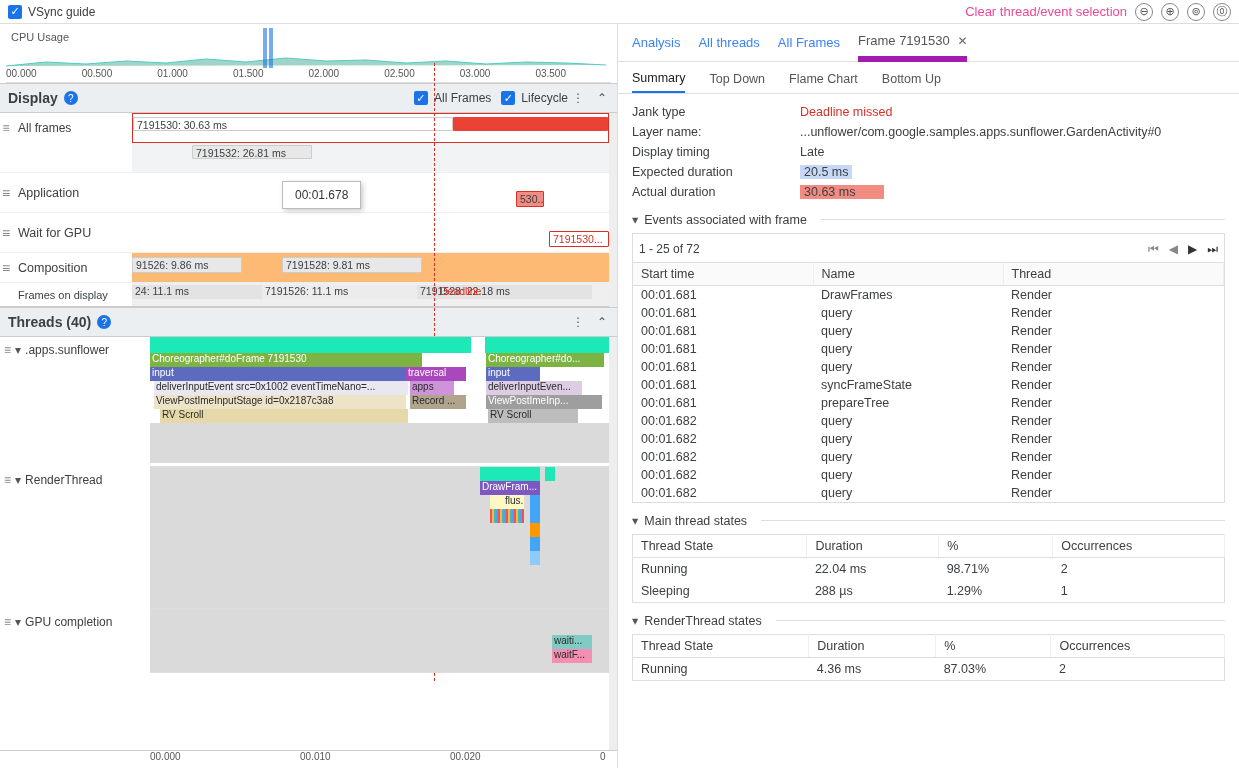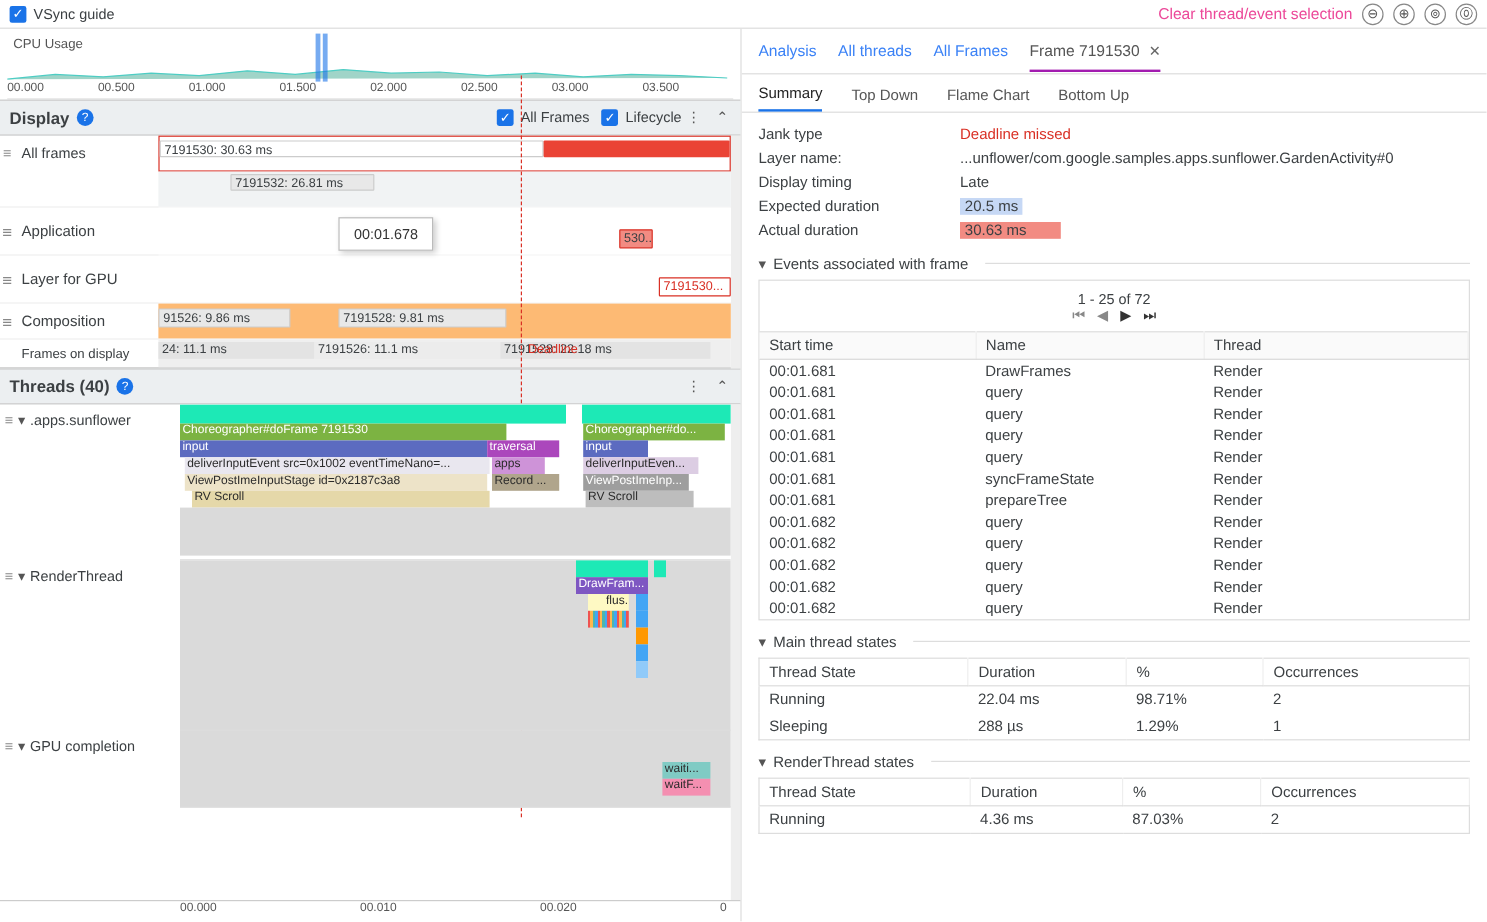--- a/index.html
+++ b/index.html
@@ -75,40 +75,40 @@
   
   
   .time-axis { height:18px; display:flex; font-size:10px; color:#555; border-top:1px solid #ccc;}
   .time-axis .label-col { width:150px;}
   .time-axis .ticks { flex:1; display:flex; position:relative;}
   .time-axis .ticks span { position:absolute;}
   
   
   .tabs-row { height:38px; display:flex; align-items:center; gap:18px; padding:0 14px; border-bottom:1px solid #ddd;}
   .tab { font-size:13px; color:#3b82f6; cursor:pointer; }
-  .tab.active-underline { color:#555; border-bottom:2px solid #a21caf; padding-bottom:8px; margin-bottom:-10px; }
+  .tab.active-underline { color:#555; border-bottom:6px solid #a21caf; padding-bottom:8px; margin-bottom:-10px; }
   .tab-close { font-size:12px; margin-left:4px; color:#666; cursor:pointer;}
   .subtabs-row { height:32px; display:flex; align-items:center; gap:24px; padding:0 14px; border-bottom:1px solid #ddd;}
   .subtab { font-size:12.5px; color:#555; cursor:pointer; padding-bottom:6px; margin-bottom:-8px;}
   .subtab.active { color:#222; border-bottom:2px solid #1a73e8;}
   
   .detail-body { flex:1; overflow:auto; padding:8px 14px 14px 14px;}
   .kv { display:flex; padding:3px 0; font-size:12.5px;}
   .kv .k { width:168px; color:#3c4043;}
   .kv .v { flex:1; }
   .v-deadline { color:#d93025;}
   .v-exp { background:#c6d8f5; padding:0 4px; display:inline-block;}
   .v-act { background:#f28b82; padding:0 4px; display:inline-block; min-width:84px;}
   
   .groupbox { margin-top:10px;}
   .group-head { display:flex; align-items:center; gap:6px; font-size:12.5px; color:#3c4043; white-space:nowrap;}
   .group-head .expand { cursor:pointer; color:#555;}
   .group-head .line { flex:1; height:1px; background:#ddd; margin-left:8px;}
   
-  .pager { display:flex; align-items:center; margin-top:6px; padding: 2px 6px; flex-direction: column;}
+  .pager { display:flex; align-items:center; margin-top:6px; padding: 2px 6px;}
   .pager .info { flex:1; font-size:12px;}
   .pager .nav { display:flex; gap:10px; color:#888;}
   .pager .nav span { cursor:pointer;}
   .pager .nav .on { color:#333;}
   
   table.ev { width:100%; border-collapse:collapse; margin-top:4px; font-size:12.5px; border:1px solid #ddd;}
   table.ev th { text-align:left; padding:4px 8px; border-bottom:1px solid #ddd; border-right:1px solid #eee; background:#fafafa; font-weight:500;}
   table.ev td { padding:2px 8px; }
   
   table.st { width:100%; border-collapse:collapse; margin-top:6px; font-size:12.5px; border:1px solid #ddd;}
@@ -197,21 +197,21 @@
       <div class="track-row" style="height:40px;">
         <div class="handle">≡</div>
         <div class="label">Application</div>
         <div class="lane">
           <div class="block" style="right:65px; width:28px; top:18px; background:#f28b82; border:1px solid #d93025;">530...</div>
         </div>
       </div>
 
       <div class="track-row" style="height:40px;">
         <div class="handle">≡</div>
-        <div class="label">Layer for GPU</div>
+        <div class="label">Wait for GPU</div>
         <div class="lane">
           <div class="block" style="right:0; width:60px; top:18px; background:#fff; border:1px solid #d93025; color:#d93025;">7191530...</div>
         </div>
       </div>
 
       <div class="track-row" style="height:30px;">
         <div class="handle">≡</div>
         <div class="label">Composition</div>
         <div class="lane" style="background:#fdba74;">
           <div class="block" style="left:0; width:110px; top:4px; background:#e8e8e8; border:1px solid #ccc;">91526: 9.86 ms</div>
@@ -268,21 +268,21 @@
 
           <div class="stripe-row">
             <div class="seg" style="left:4px; width:254px; background:#e9e7ef;">deliverInputEvent src=0x1002 eventTimeNano=...</div>
             <div class="seg" style="left:260px; width:44px; background:#ce93d8;">apps</div>
             <div class="seg" style="left:336px; width:96px; background:#dccde3;">deliverInputEven...</div>
           </div>
 
           <div class="stripe-row">
             <div class="seg" style="left:4px; width:252px; background:#ede3c8;">ViewPostImeInputStage id=0x2187c3a8</div>
             <div class="seg" style="left:260px; width:56px; background:#b0a58c;">Record ...</div>
-            <div class="seg" style="left:336px; width:88px; background:#9e9e9e; color:#fff;">ViewPostImeInp...</div>
+            <div class="seg" style="left:336px; width:116px; background:#9e9e9e; color:#fff;">ViewPostImeInp...</div>
           </div>
 
           <div class="stripe-row">
             <div class="seg" style="left:10px; width:248px; background:#e5d8a9;">RV Scroll</div>
             <div class="seg" style="left:338px; width:90px; background:#bdbdbd;">RV Scroll</div>
           </div>
           <div class="stripe-row" style="height:40px; background:#dadada; margin-top:0;"></div>
         </div>
       </div>
 

